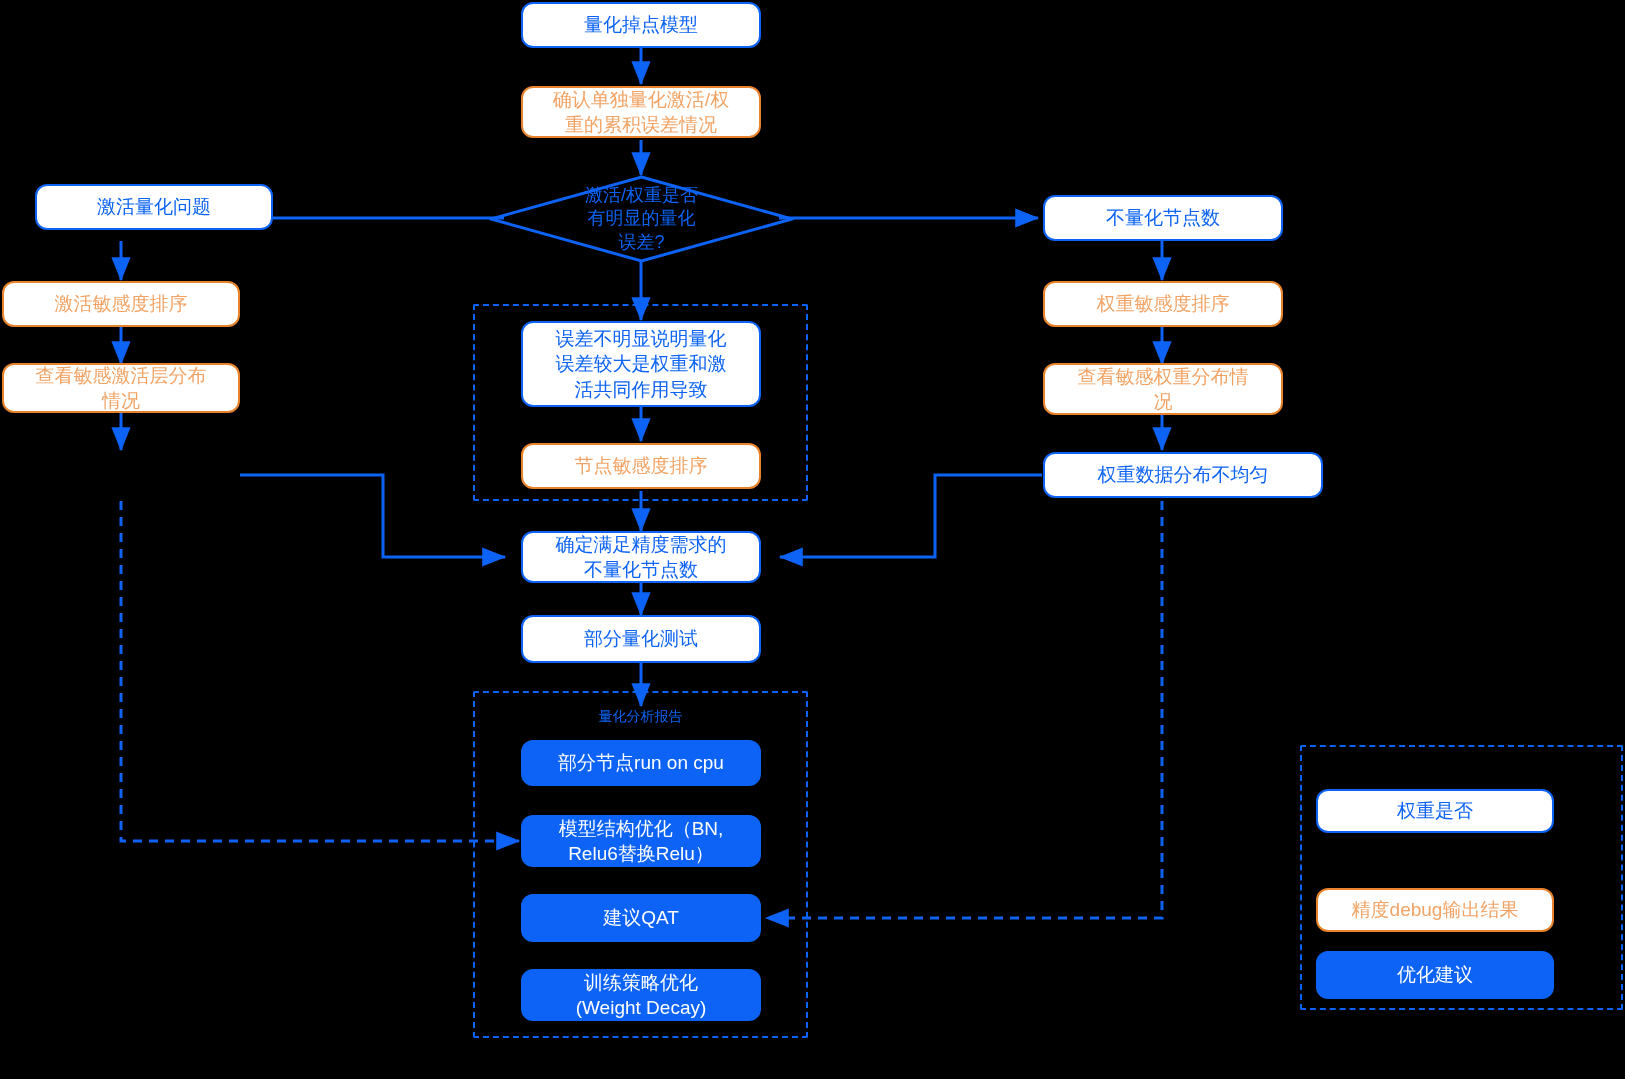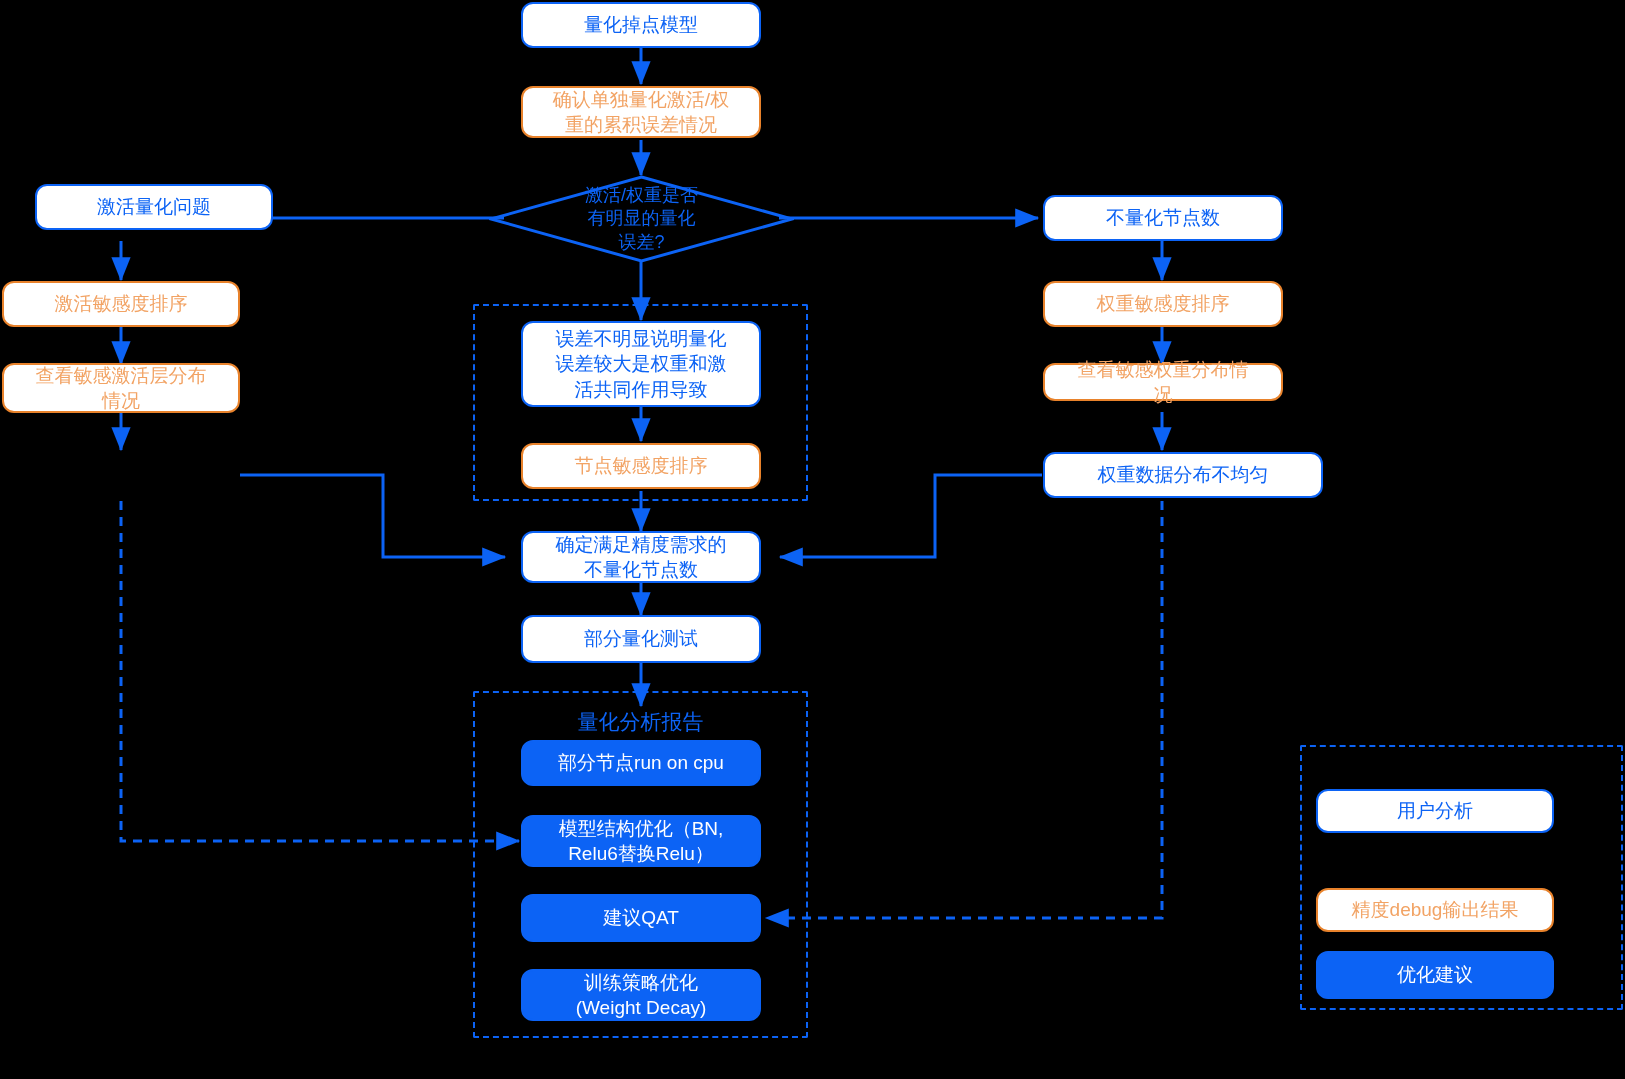--- a/index.html
+++ b/index.html
@@ -66,21 +66,21 @@
   .dashed-group{
     position:absolute;
     box-sizing:border-box;
     border:2px dashed #0c63f5;
     border-radius:2px;
     z-index:1;
   }
   .group-title{
     position:absolute;
     color:#0c63f5;
-    font-size:21px;
+    font-size:14px;
     text-align:center;
     z-index:3;
   }
   
   .edges{
     position:absolute;
     left:0;top:0;
     width:1625px;height:1079px;
     z-index:2;
     pointer-events:none;
@@ -166,21 +166,21 @@
   <div class="node orange-outline" style="left:2px;top:281px;width:238px;height:46px;">激活敏感度排序</div>
 
   <div class="node orange-outline" style="left:2px;top:363px;width:238px;height:50px;">查看敏感激活层分布
 情况</div>
 
 
   <div class="node blue-outline" style="left:1043px;top:195px;width:240px;height:46px;">不量化节点数</div>
 
   <div class="node orange-outline" style="left:1043px;top:281px;width:240px;height:46px;">权重敏感度排序</div>
 
-  <div class="node orange-outline" style="left:1043px;top:363px;width:240px;height:38px;">查看敏感权重分布情
+  <div class="node orange-outline" style="left:1043px;top:363px;width:240px;height:52px;">查看敏感权重分布情
 况</div>
 
   <div class="node blue-outline" style="left:1043px;top:452px;width:280px;height:46px;">权重数据分布不均匀</div>
 
   <div class="node blue-outline" style="left:521px;top:321px;width:240px;height:86px;">误差不明显说明量化
 误差较大是权重和激
 活共同作用导致</div>
 
   <div class="node orange-outline" style="left:521px;top:443px;width:240px;height:46px;">节点敏感度排序</div>
 
@@ -194,19 +194,19 @@
   <div class="node blue-fill" style="left:521px;top:740px;width:240px;height:46px;">部分节点run on cpu</div>
 
   <div class="node blue-fill" style="left:521px;top:815px;width:240px;height:52px;">模型结构优化（BN,
 Relu6替换Relu）</div>
 
   <div class="node blue-fill" style="left:521px;top:894px;width:240px;height:48px;">建议QAT</div>
 
   <div class="node blue-fill" style="left:521px;top:969px;width:240px;height:52px;">训练策略优化
 (Weight Decay)</div>
 
-  <div class="node blue-outline" style="left:1316px;top:789px;width:238px;height:44px;">用户分析</div>
+  <div class="node blue-outline" style="left:1316px;top:789px;width:238px;height:44px;">权重是否</div>
 
   <div class="node orange-outline" style="left:1316px;top:868px;width:238px;height:44px;margin-top:20px;">精度debug输出结果</div>
 
   <div class="node blue-fill" style="left:1316px;top:951px;width:238px;height:48px;">优化建议</div>
 
 </div>
 
 </body></html>

